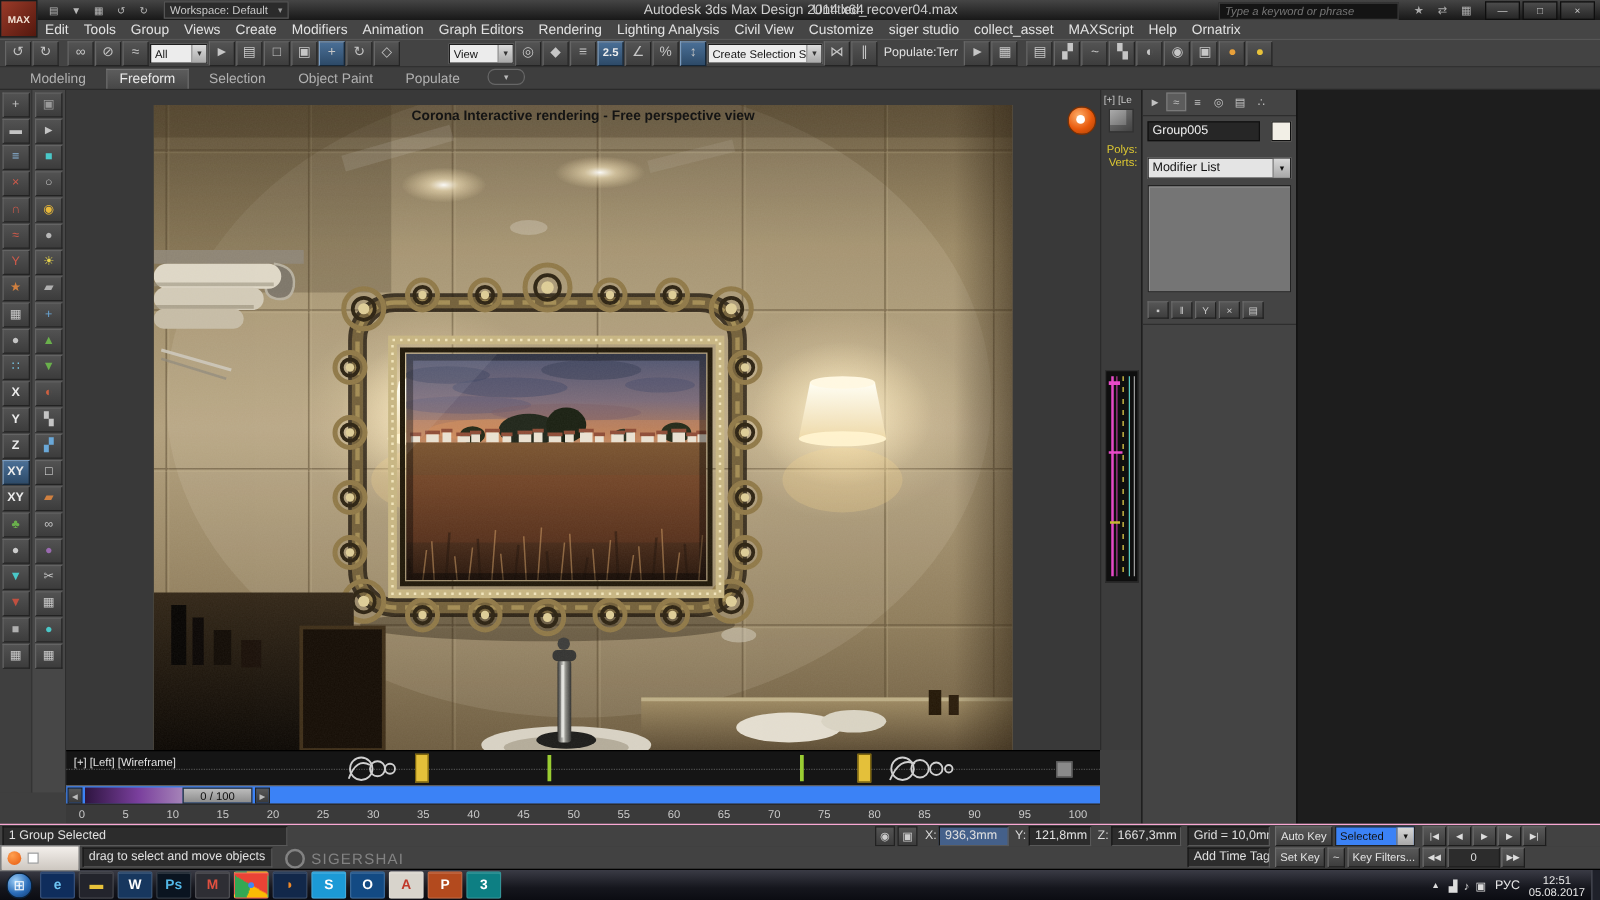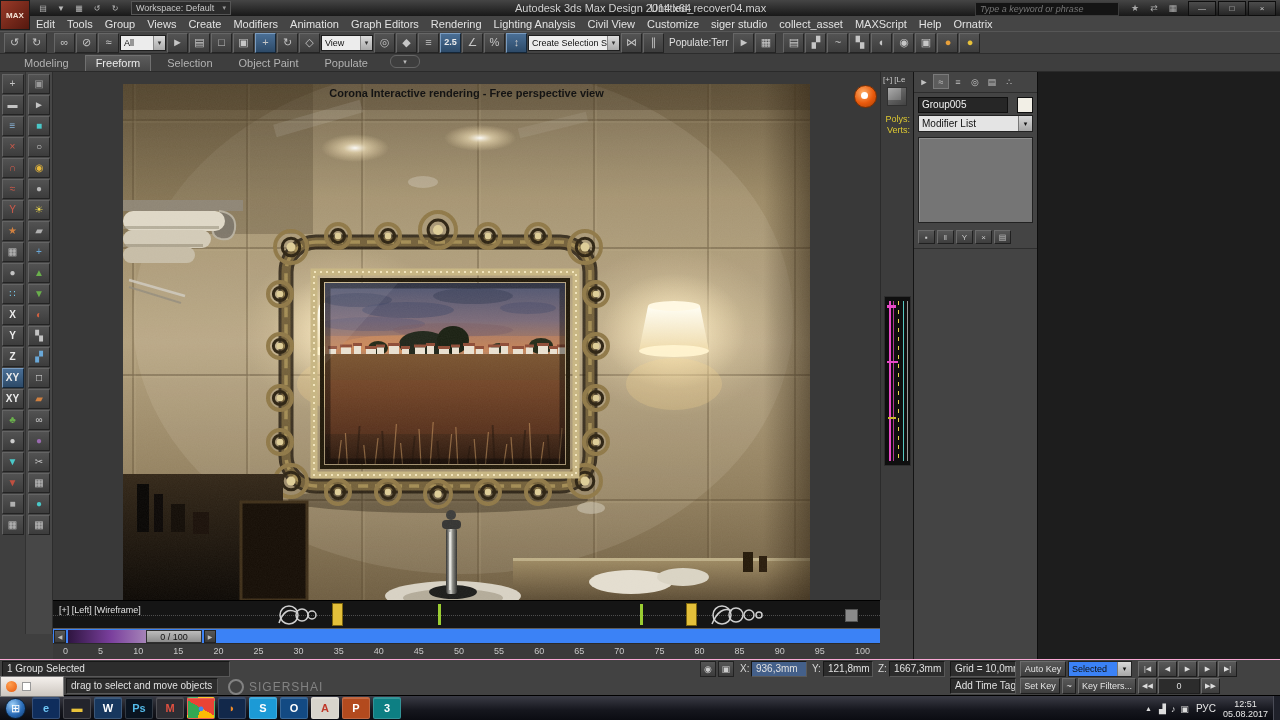--- a/index.html
+++ b/index.html
@@ -68,21 +68,21 @@
   .polys{position:absolute;right:3px;top:42px;font-size:9px;color:#ddc832}
   .verts{position:absolute;right:3px;top:53px;font-size:9px;color:#ddc832}
   #sliver{position:absolute;left:3px;top:224px;width:27px;height:170px;background:#0f0f0f;border:1px solid #2e2e2e;box-sizing:border-box;overflow:hidden}
   .sv{position:absolute;top:4px;bottom:4px}
   .sv.dash{background:repeating-linear-gradient(#e8d44c 0 4px,transparent 4px 9px)}
   
   #cmd-panel{position:absolute;left:913px;top:72px;width:124px;height:587px;background:#444;border-left:1px solid #141414;box-sizing:border-box}
   .cp-tabs{display:flex;gap:1px;padding:2px 2px 3px;border-bottom:1px solid #2d2d2d}
   .cp-tab{width:16px;height:15px;display:flex;align-items:center;justify-content:center;font-size:9px;color:#c2c2c2;box-sizing:border-box}
   .cp-tab.active{background:#5c5c5c;border:1px solid #7a7a7a}
-  .cp-name-row{display:flex;align-items:center;gap:9px;padding:4px 4px 2px}
+  .cp-name-row{display:flex;align-items:center;gap:9px;padding:4px 4px 13px}
   .cp-name{flex:1;height:14px;background:#262626;border:1px solid #101010;color:#f0f0f0;font-size:10px;padding:0 3px;line-height:14px}
   .cp-swatch{width:14px;height:14px;background:#f2efe6;border:1px solid #101010;flex:none}
   .cp-combo{margin:0 4px;height:15px;background:#e4e4e4;border:1px solid #222;color:#111;font-size:10px;display:flex;align-items:center}
   .cp-combo-text{flex:1;padding:0 3px;overflow:hidden;white-space:nowrap}
   .cp-combo-arrow{width:13px;height:100%;background:linear-gradient(#d8d8d8,#a8a8a8);border-left:1px solid #777;font-size:7px;display:flex;align-items:center;justify-content:center}
   .cp-stack{margin:5px 4px;height:84px;background:#757575;border:1px solid #222;box-shadow:inset 1px 1px 0 #8f8f8f}
   .cp-stackbtns{display:flex;gap:2px;padding:2px 4px 4px;border-bottom:1px solid #2e2e2e}
   .cp-sbtn{width:17px;height:14px;background:linear-gradient(#565656,#3e3e3e);border:1px solid;border-color:#6a6a6a #202020 #202020 #6a6a6a;
            color:#c8c8c8;font-size:8px;display:flex;align-items:center;justify-content:center;box-sizing:border-box}
   #right-void{position:absolute;left:1037px;top:72px;width:243px;height:587px;background:#1d1d1d;border-left:1px solid #0e0e0e;box-sizing:border-box}
@@ -235,21 +235,21 @@
       </div>
       <div class="tb-btn active">
         <span class="tb-glyph">+</span>
       </div>
       <div class="tb-btn">
         <span class="tb-glyph">↻</span>
       </div>
       <div class="tb-btn">
         <span class="tb-glyph">◇</span>
       </div>
-      <div class="tb-combo" style="width: 52px;">
+      <div class="tb-combo" style="width: 52px; margin-left: 38px;">
         <span class="tb-combo-text">View</span>
         <span class="tb-combo-arrow">▾</span>
       </div>
       <div class="tb-btn">
         <span class="tb-glyph">◎</span>
       </div>
       <div class="tb-btn">
         <span class="tb-glyph">◆</span>
       </div>
       <div class="tb-btn">

